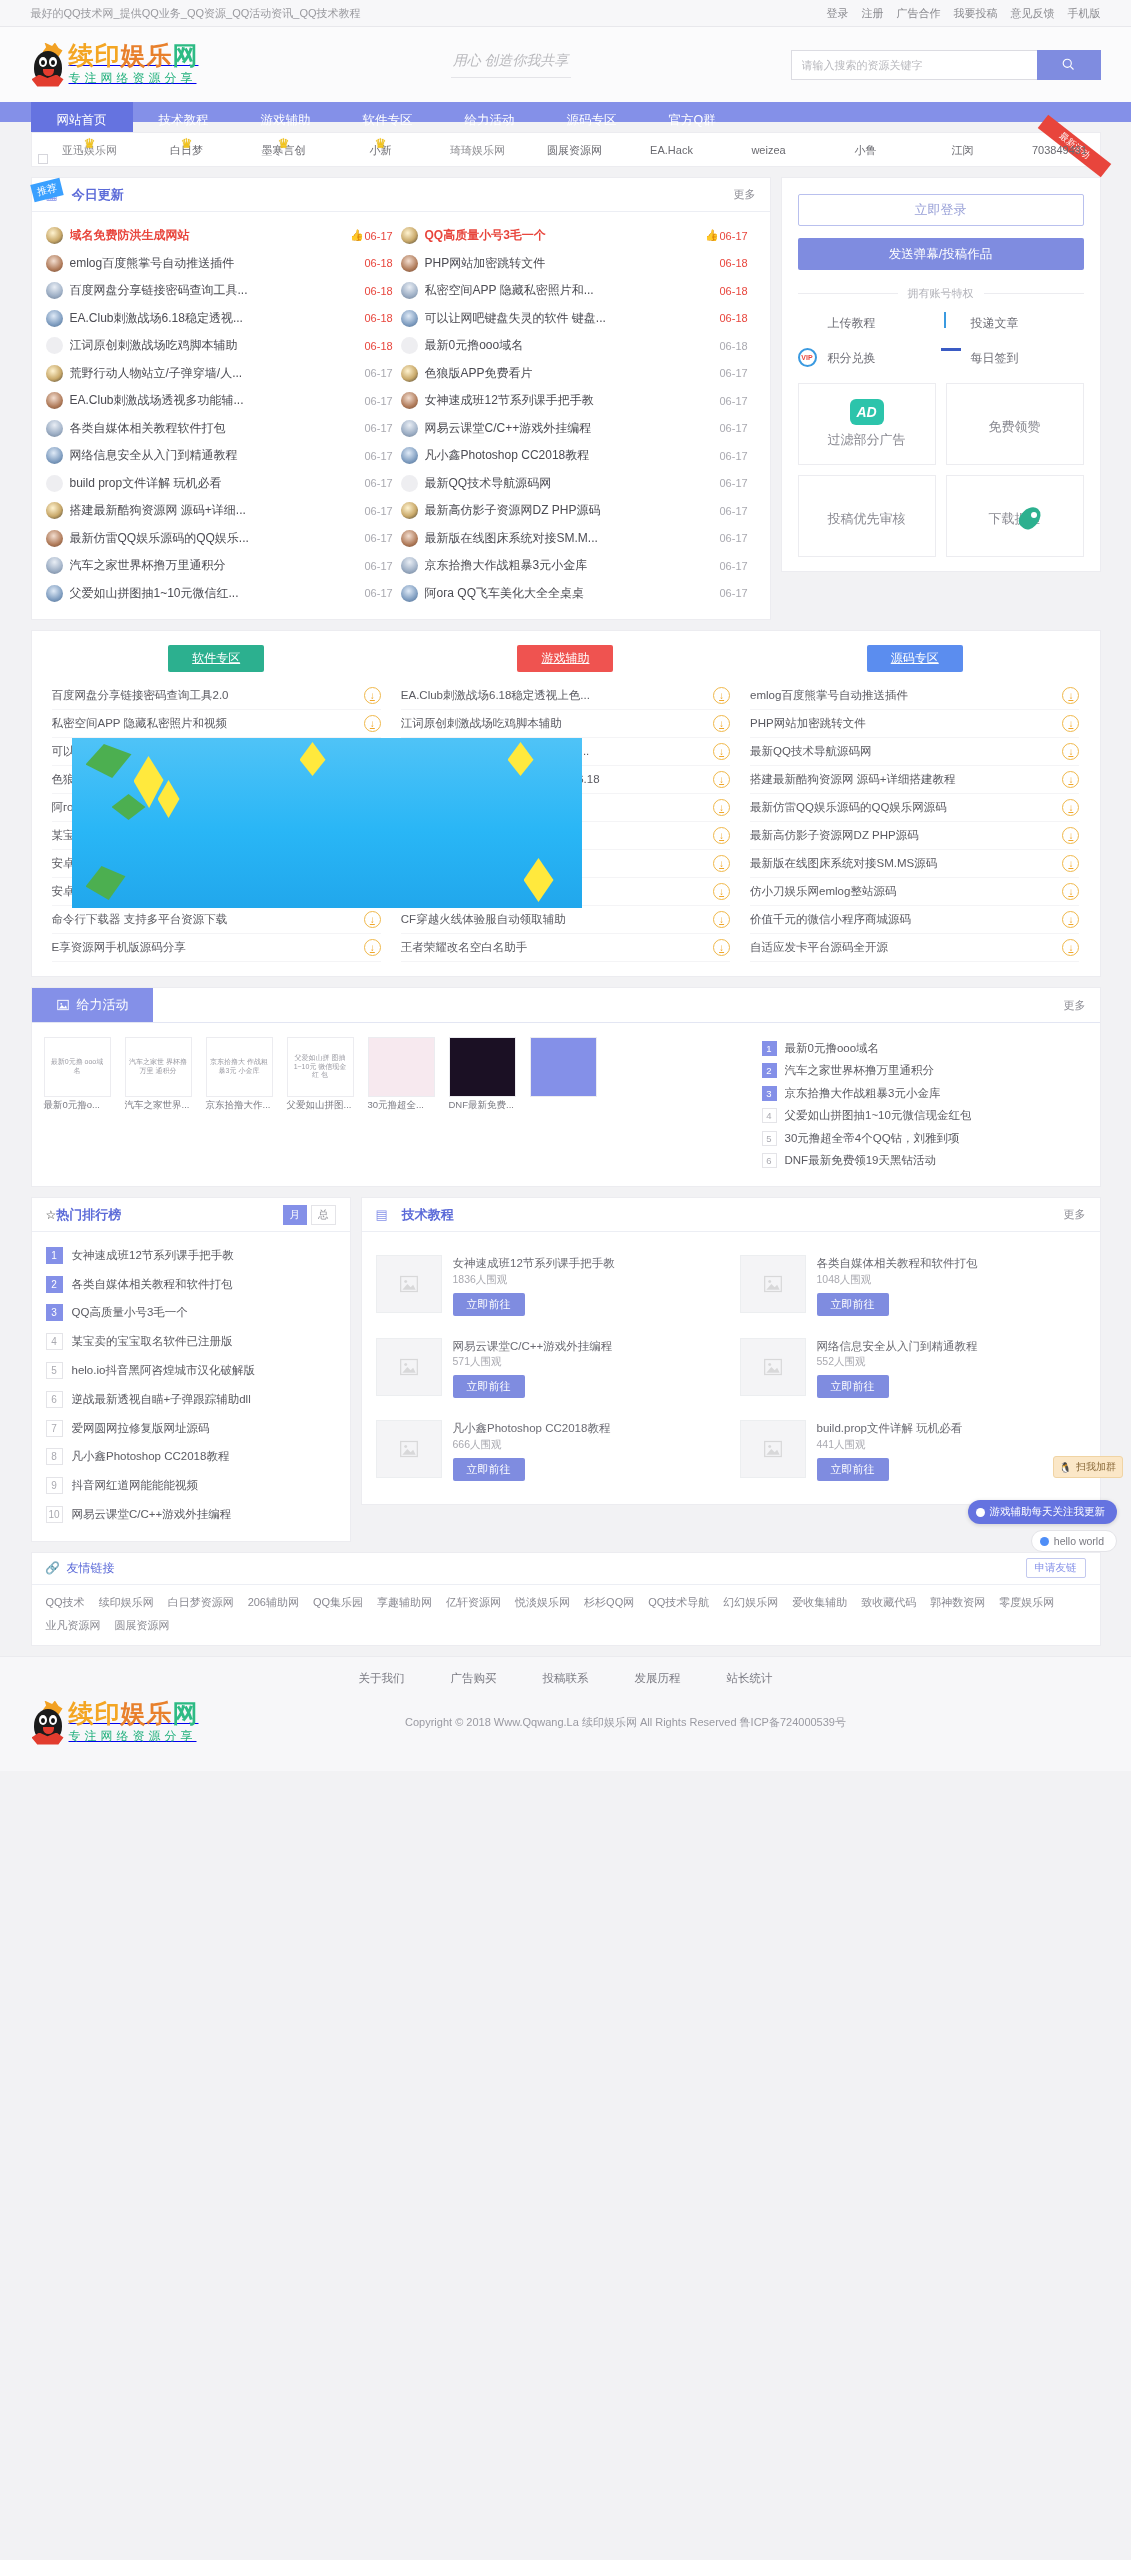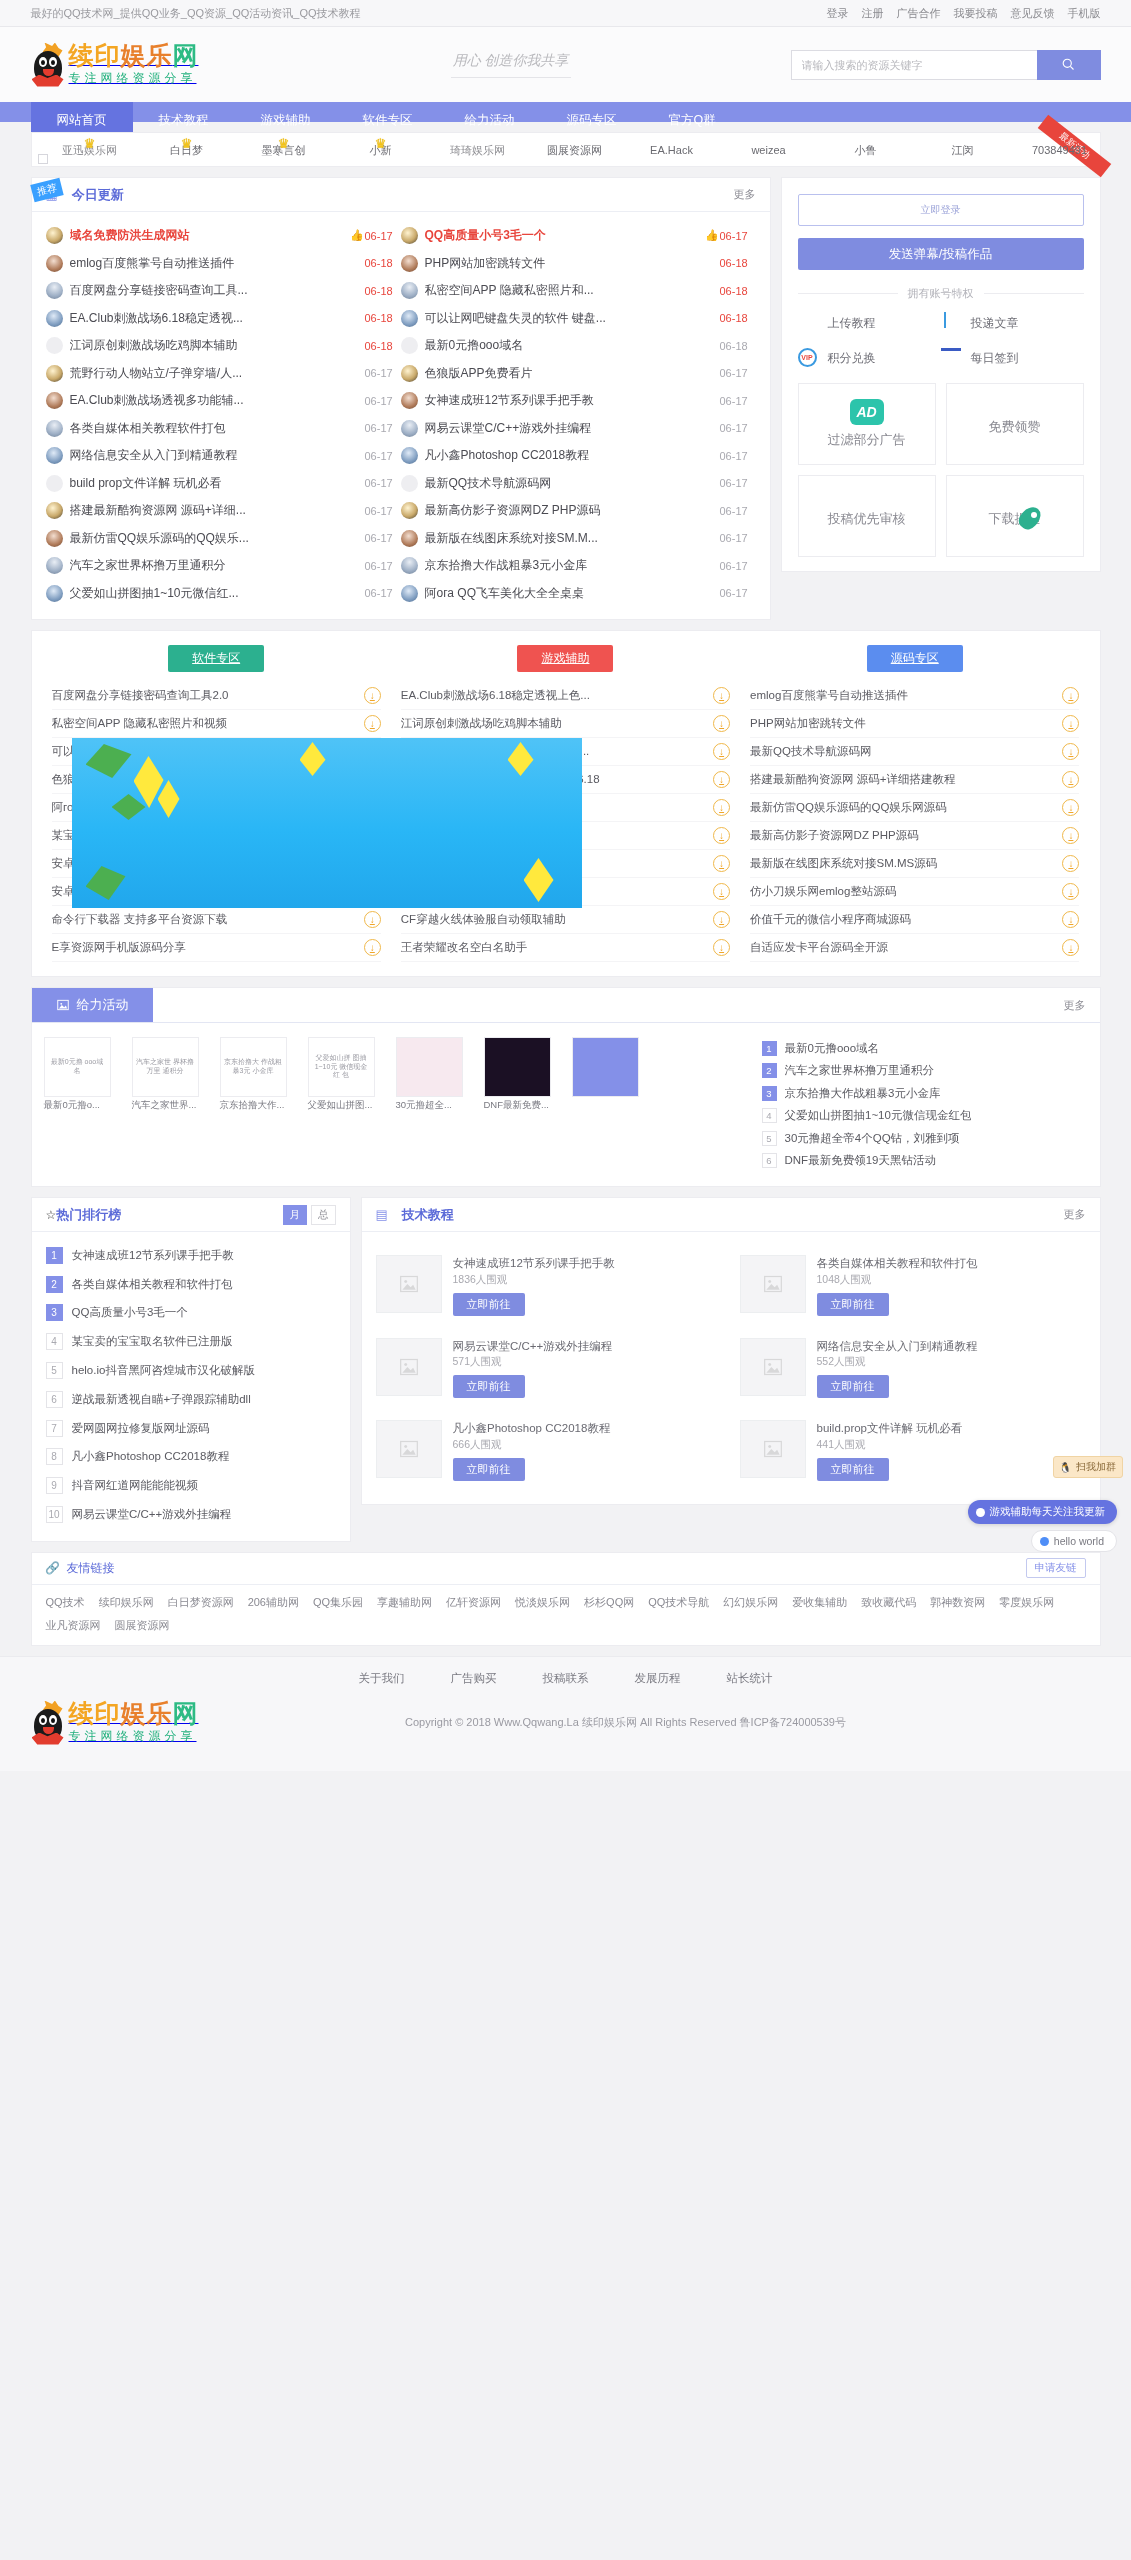--- a/index.html
+++ b/index.html
@@ -174,21 +174,21 @@
   }
   .upd-title.hot { color: #e8453c; font-weight: 700; }
   .upd-date { font-size: 11px; color: #a9a9b0; flex: 0 0 36px; text-align: left; }
   .upd-date.red { color: #e8453c; }
   .thumb-up { color: #e8453c; font-size: 11px; margin-left: 3px; }
 
   
   .side-login { background: #fff; border: 1px solid #ececf0; padding: 16px 16px 14px; }
   .btn-login {
     display: block; width: 100%; height: 32px; line-height: 30px; text-align: center;
-    border: 1px solid #b9c0ee; color: #9aa2d8; background: #fff; font-size: 10px;
+    border: 1px solid #b9c0ee; color: #9aa2d8; background: #fff; font-size: 13px;
     text-decoration: none; border-radius: 2px;
   }
   .btn-post {
     display: block; width: 100%; height: 32px; line-height: 32px; text-align: center;
     background: #7f8ce0; color: #fff; font-size: 12.5px; margin-top: 12px;
     text-decoration: none; border-radius: 2px;
   }
   .side-divider {
     display: flex; align-items: center; margin: 16px 0 12px; color: #b3b3ba; font-size: 11px;
   }
@@ -270,21 +270,21 @@
 
   
   .act-panel { margin-top: 10px; background: #fff; border: 1px solid #ececf0; }
   .act-head { display: flex; align-items: stretch; border-bottom: 1px solid #e3e6f3; }
   .act-tab {
     background: #8490e8; color: #fff; font-size: 13px; padding: 0 24px;
     display: flex; align-items: center; gap: 7px; height: 34px;
   }
   .act-more { margin-left: auto; align-self: center; padding-right: 14px; color: #8c8c94; font-size: 11px; text-decoration:none;}
   .act-body { display: flex; padding: 14px 12px; }
-  .act-left { display: flex; gap: 21px; flex: 1; }
+  .act-left { display: flex; gap: 14px; flex: 1; }
   .act-card { width: 67px; }
   .act-thumb {
     width: 67px; height: 60px; border: 1px solid #ececf0; background: #fff;
     display: flex; align-items: center; justify-content: center; overflow: hidden;
     font-size: 7px; color: #9a9aa2; text-align: center; line-height: 1.25; padding: 3px;
   }
   .act-thumb.dark { background: #1b1024; color: #c9b8e0; }
   .act-thumb.pink { background: #f7e9ef; }
   .act-thumb.blue { background: #8490e8; }
   .act-cap {

